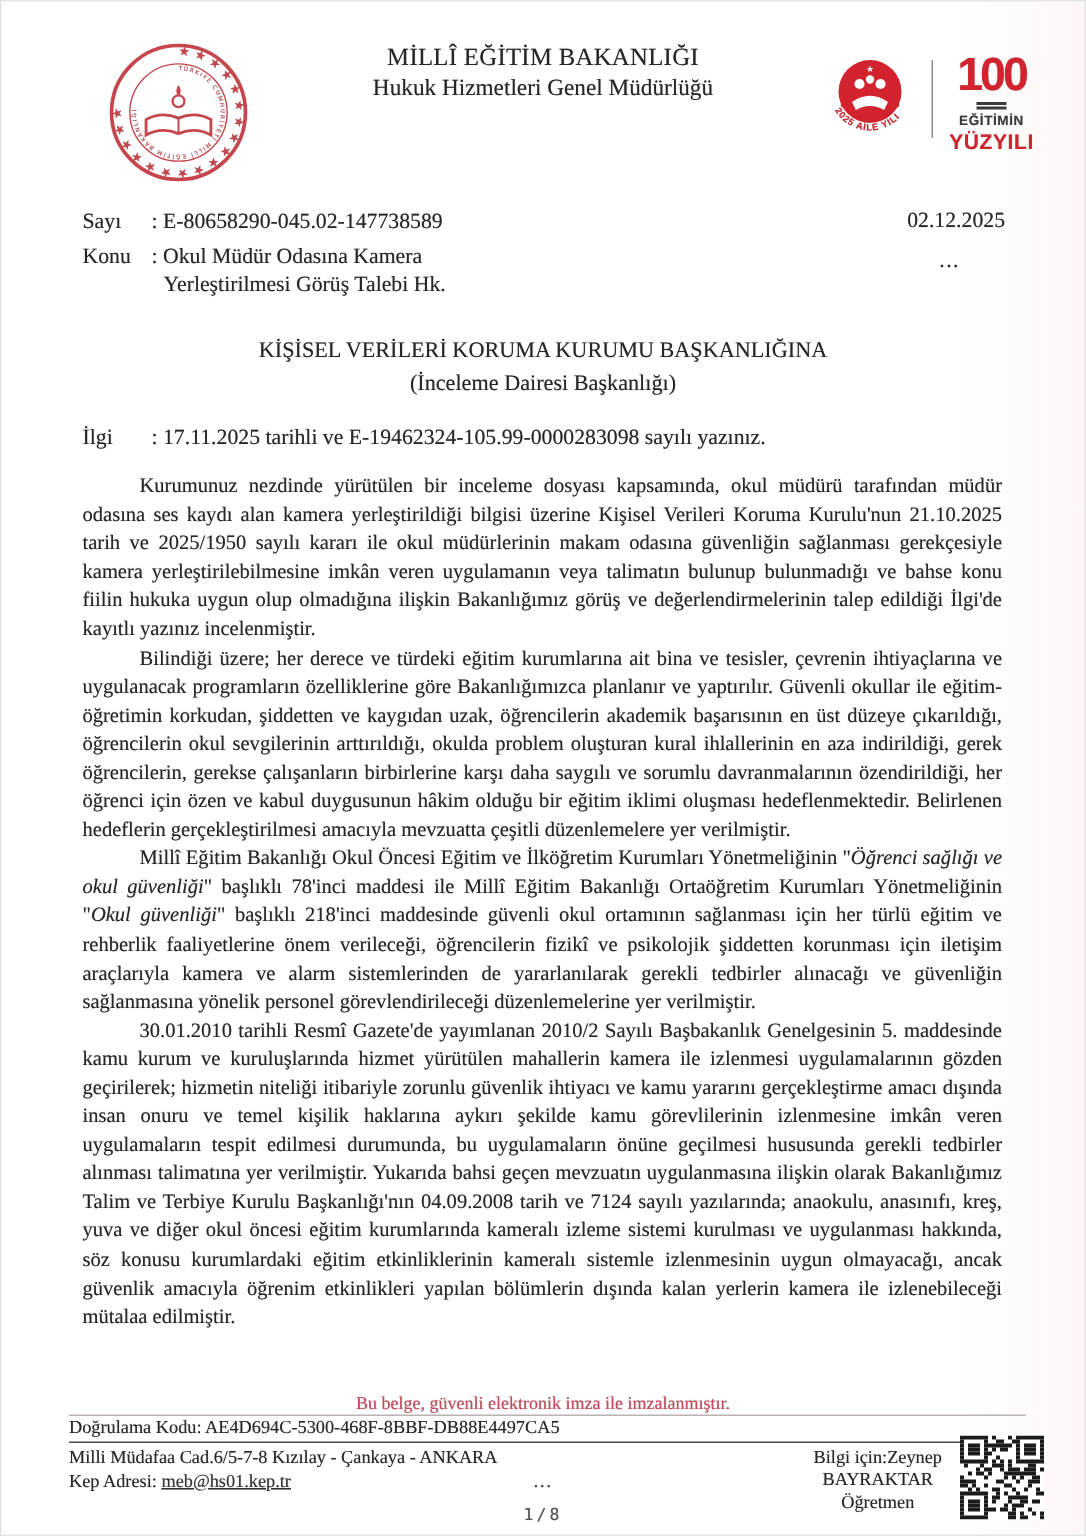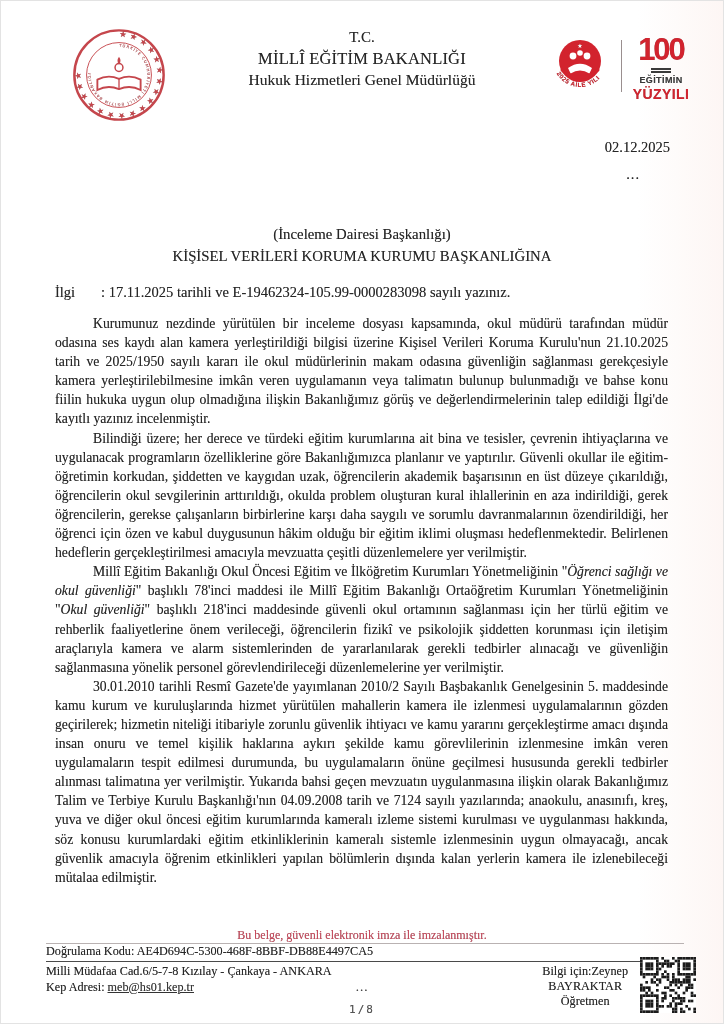--- a/index.html
+++ b/index.html
@@ -78,21 +78,20 @@
     </text>
     <g stroke="#c5464c" fill="none">
       <path d="M27,55 Q38,49 50,54 Q62,49 73,55 L73,66 Q62,60 50,65 Q38,60 27,66 Z" stroke-width="2"></path>
       <line x1="50" y1="54" x2="50" y2="65" stroke-width="1.4"></line>
       <circle cx="50" cy="42" r="4.2" stroke-width="1.6"></circle>
       <path d="M50,30.5 q3.2,4.4 0,8.4 q-3.2,-4 0,-8.4" fill="#c5464c" stroke="none"></path>
     </g>
   </svg>
 
   <div class="hdr-center">
-    <div class="hdr-tc">T.C.</div>
     <div class="hdr-ministry">MİLLÎ EĞİTİM BAKANLIĞI</div>
     <div class="hdr-dept">Hukuk Hizmetleri Genel Müdürlüğü</div>
   </div>
 
   <div class="hdr-logos">
     <svg class="aile-logo" viewBox="0 0 62 72">
       <defs>
           <path id="ailering" d="M31,30 m-27,-4 a27,27 0 1,0 54,0"></path>
         </defs>
       <circle cx="31" cy="27" r="21" fill="#d2232e"></circle>
@@ -110,26 +109,39 @@
     </svg>
     <div class="logo-divider"></div>
     <div class="century">
       <div class="c100">100</div>
       <div class="c-book"></div>
       <div class="c-l1">EĞİTİMİN</div>
       <div class="c-l2">YÜZYILI</div>
     </div>
   </div>
 
+  <div class="meta">
+    <div class="meta-row">
+      <span>Sayı</span>
+      <span>: E-80658290-045.02-147738589</span>
+    </div>
+    <div class="meta-row konu-row">
+      <span>Konu</span>
+      <span>
+        <span style="display:block">: Okul Müdür Odasına Kamera</span>
+        <span style="display:block" class="konu-l2">Yerleştirilmesi Görüş Talebi Hk.</span>
+      </span>
+    </div>
+  </div>
   <div class="date">02.12.2025</div>
   <div class="date-dots">...</div>
 
   <div class="recipient">
+    <div>KİŞİSEL VERİLERİ KORUMA KURUMU BAŞKANLIĞINA</div>
     <div>(İnceleme Dairesi Başkanlığı)</div>
-    <div>KİŞİSEL VERİLERİ KORUMA KURUMU BAŞKANLIĞINA</div>
   </div>
 
   <div class="ilgi">
     <span>İlgi</span>
     <span>: 17.11.2025 tarihli ve E-19462324-105.99-0000283098 sayılı yazınız.</span>
   </div>
 
   <div class="bodytext">
     <p>Kurumunuz nezdinde yürütülen bir inceleme dosyası kapsamında, okul müdürü tarafından müdür odasına ses kaydı alan kamera yerleştirildiği bilgisi üzerine Kişisel Verileri Koruma Kurulu'nun 21.10.2025 tarih ve 2025/1950 sayılı kararı ile okul müdürlerinin makam odasına güvenliğin sağlanması gerekçesiyle kamera yerleştirilebilmesine imkân veren uygulamanın veya talimatın bulunup bulunmadığı ve bahse konu fiilin hukuka uygun olup olmadığına ilişkin Bakanlığımız görüş ve değerlendirmelerinin talep edildiği İlgi'de kayıtlı yazınız incelenmiştir.</p>
     <p>Bilindiği üzere; her derece ve türdeki eğitim kurumlarına ait bina ve tesisler, çevrenin ihtiyaçlarına ve uygulanacak programların özelliklerine göre Bakanlığımızca planlanır ve yaptırılır. Güvenli okullar ile eğitim-öğretimin korkudan, şiddetten ve kaygıdan uzak, öğrencilerin akademik başarısının en üst düzeye çıkarıldığı, öğrencilerin okul sevgilerinin arttırıldığı, okulda problem oluşturan kural ihlallerinin en aza indirildiği, gerek öğrencilerin, gerekse çalışanların birbirlerine karşı daha saygılı ve sorumlu davranmalarının özendirildiği, her öğrenci için özen ve kabul duygusunun hâkim olduğu bir eğitim iklimi oluşması hedeflenmektedir. Belirlenen hedeflerin gerçekleştirilmesi amacıyla mevzuatta çeşitli düzenlemelere yer verilmiştir.</p>

